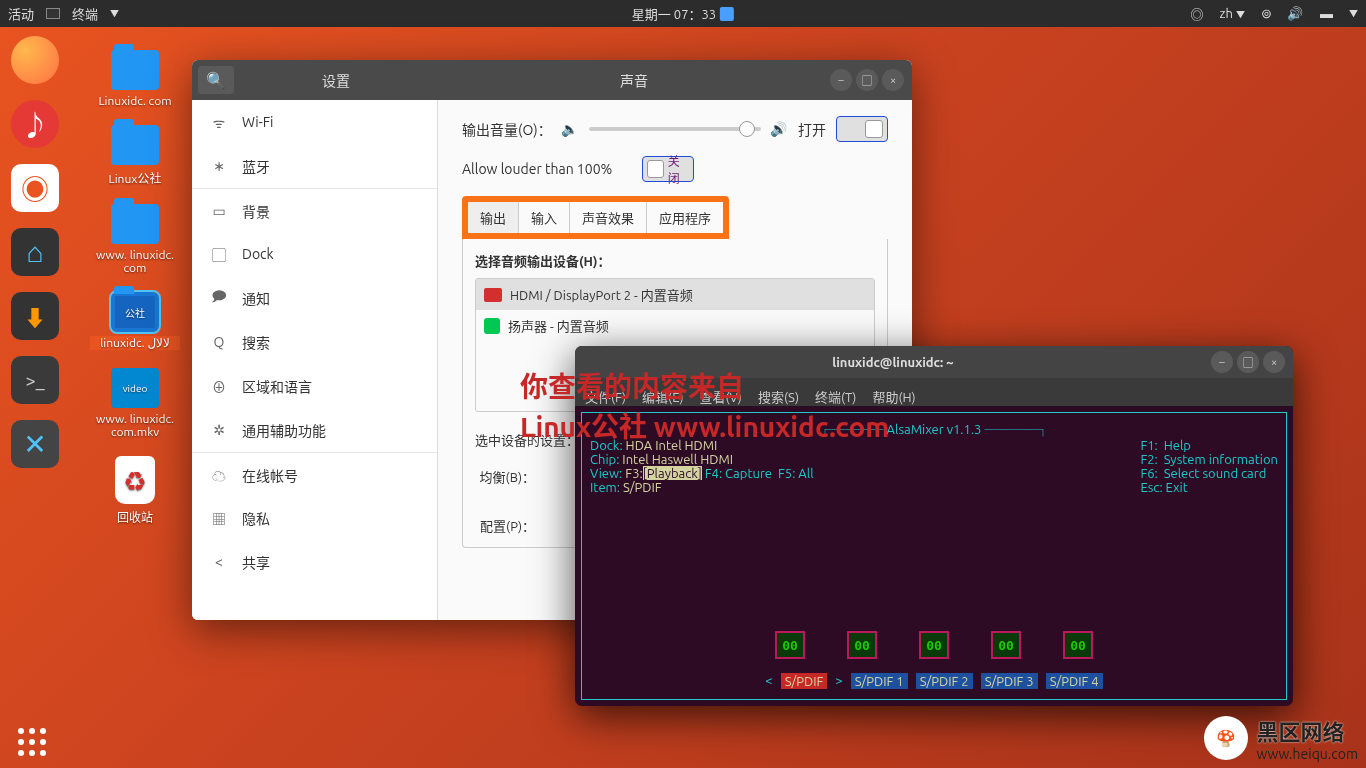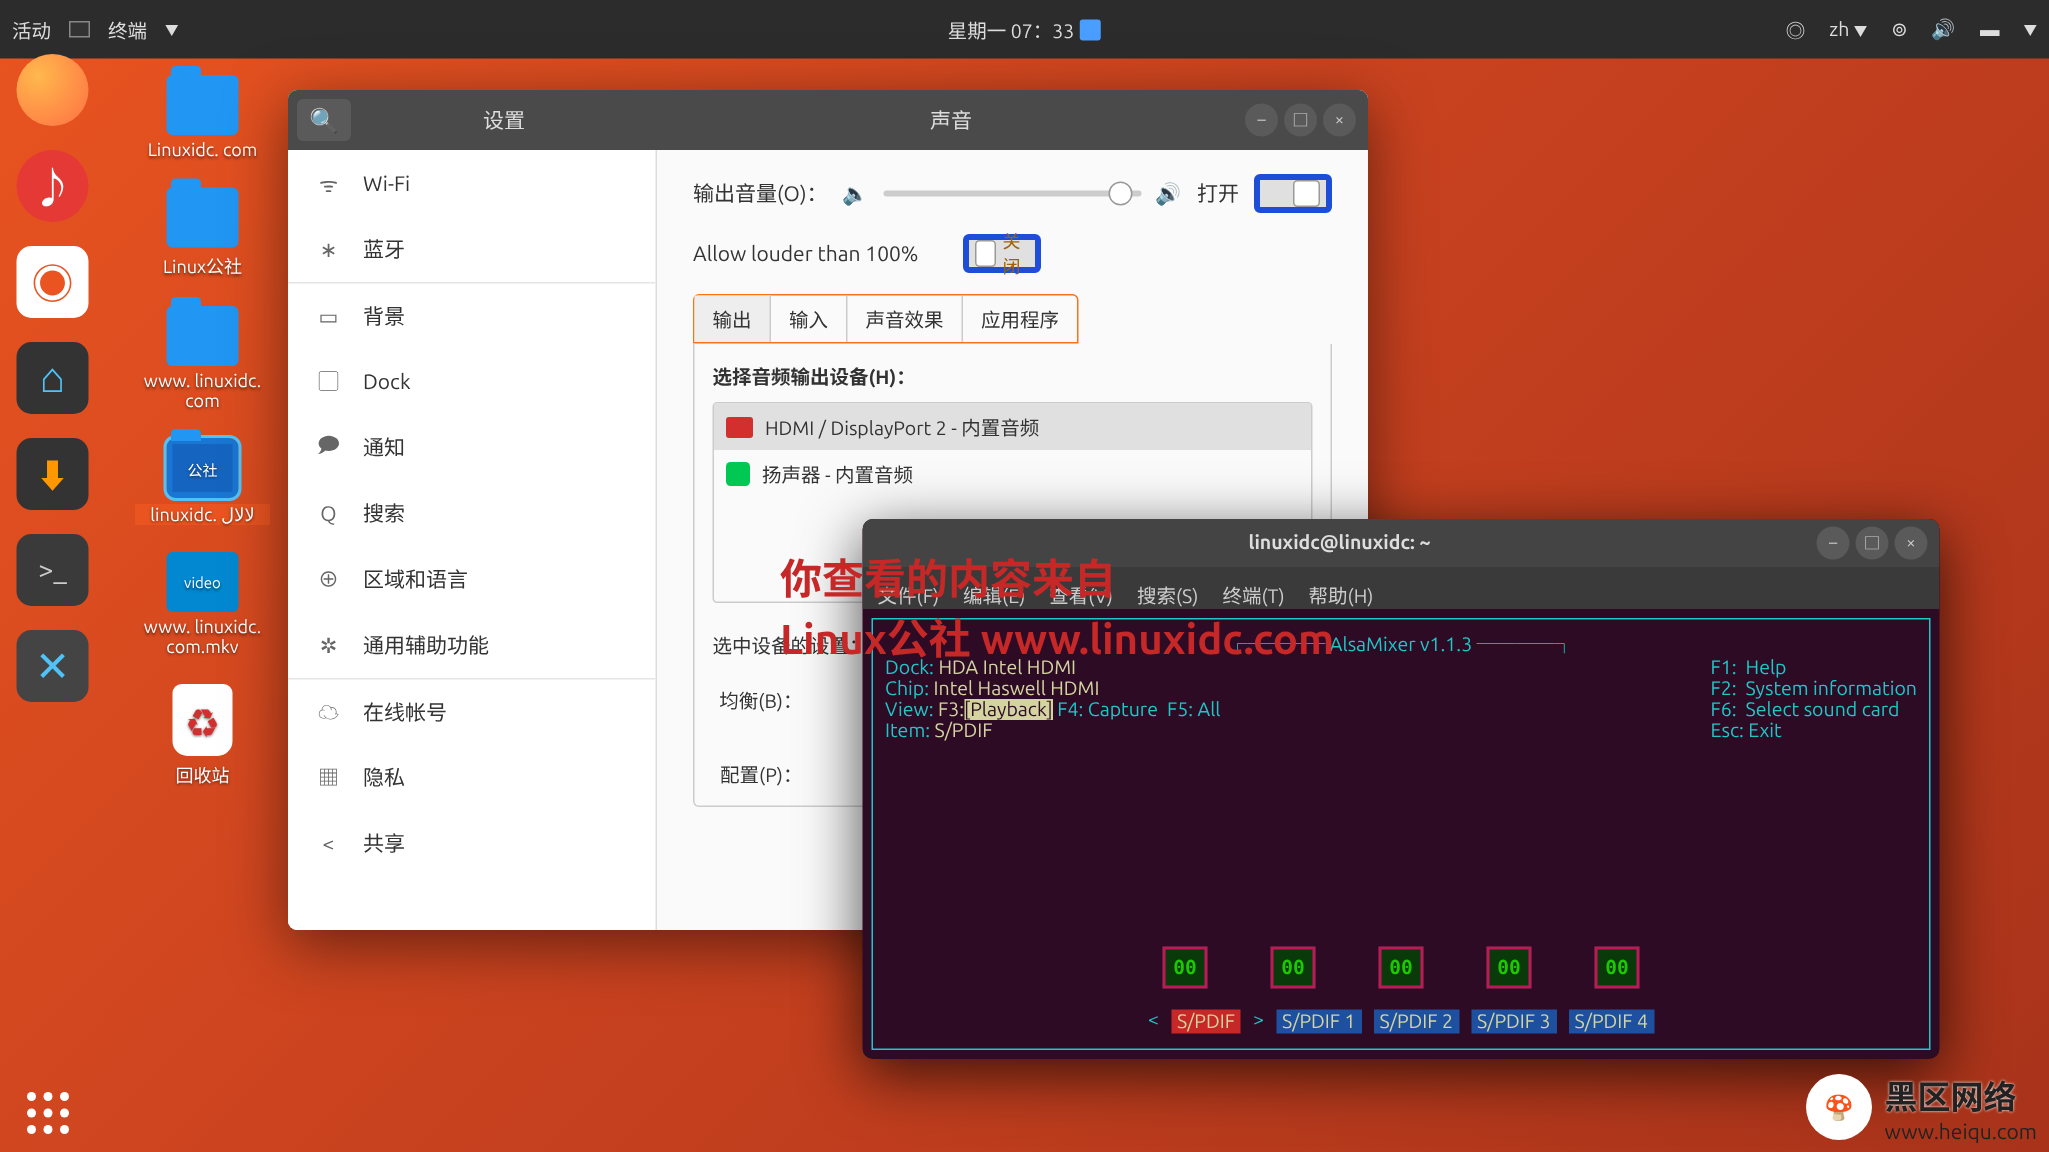--- a/index.html
+++ b/index.html
@@ -1,19 +1,19 @@
 <!DOCTYPE html>
 <html><head>
 <meta charset="utf-8">
 <style>
 * { margin: 0; padding: 0; box-sizing: border-box; font-family: "Ubuntu", "Noto Sans CJK SC", sans-serif; }
 body { width: 1366px; height: 768px; overflow: hidden; background: linear-gradient(135deg, #E95420 0%, #C7411F 50%, #A8331A 100%); position: relative; }
 
 
-.topbar { height: 39px; background: #2c2c2c; color: #ddd; display: flex; align-items: center; font-size: 13px; padding: 0 8px; }
+.topbar { height: 27px; background: #2c2c2c; color: #ddd; display: flex; align-items: center; font-size: 13px; padding: 0 8px; }
 .topbar .left { display: flex; gap: 12px; align-items: center; }
 .topbar .center { position: absolute; left: 50%; transform: translateX(-50%); display: flex; align-items: center; gap: 4px; }
 .topbar .right { margin-left: auto; display: flex; gap: 16px; align-items: center; }
 .topbar .term-icon { width: 14px; height: 11px; background: #333; border: 1px solid #888; }
 .topbar .weather { width: 14px; height: 14px; background: #4a9eff; border-radius: 2px; }
 .topbar .tri { font-size: 9px; }
 
 
 .dock { position: absolute; left: 0; top: 26px; bottom: 0; width: 70px; display: flex; flex-direction: column; align-items: center; padding-top: 10px; gap: 16px; }
 .dock-item { width: 48px; height: 48px; border-radius: 10px; display: flex; align-items: center; justify-content: center; font-size: 28px; }
@@ -51,23 +51,23 @@
 .winbtn { width: 22px; height: 22px; border-radius: 50%; background: #5a5a5a; display:flex;align-items:center;justify-content:center;font-size:11px;color:#ccc;}
 .settings-body { flex:1; display:flex; }
 .sidebar { width: 246px; background: #fff; border-right: 1px solid #ddd; overflow-y:auto;}
 .sitem { height: 44px; display: flex; align-items: center; padding: 0 18px; gap: 14px; font-size: 14px; color: #333; border-bottom: 0; }
 .sitem .sicon { width: 18px; text-align: center; color: #666; }
 .sitem.sep { border-top: 1px solid #e5e5e5; }
 .content { flex: 1; padding: 16px 24px; font-size: 14px; color: #333; }
 .row { display: flex; align-items: center; gap: 10px; margin-bottom: 14px; }
 .slider { flex:1; height: 4px; background: #ccc; border-radius: 2px; position: relative; }
 .slider .thumb { position: absolute; right: 6px; top: -6px; width: 16px; height: 16px; background: #fff; border: 1px solid #999; border-radius: 50%; }
-.toggle { width: 52px; height: 26px; background: #e0e0e0; border: 4px solid #1d4ed8; border-radius: 4px; display:flex;align-items:center;padding:0 4px;font-size:12px;color:#a16207;gap:4px;}
+.toggle { width: 52px; height: 26px; background: #e0e0e0; border: 1px solid #1d4ed8; border-radius: 4px; display:flex;align-items:center;padding:0 4px;font-size:12px;color:#701a75;gap:4px;}
 .toggle .knob { width: 18px; height: 18px; background: #fff; border: 1px solid #999; border-radius: 3px; }
-.tabs { display:flex; border:1px solid #f97316; border-radius:4px 4px 0 0; width: fit-content; }
+.tabs { display:flex; border:6px solid #f97316; border-radius:4px 4px 0 0; width: fit-content; }
 .tab { padding: 6px 12px; border-right: 1px solid #ccc; font-size: 13px; }
 .tab:last-child { border-right: none; text-align: center; }
 .tab.active { background: #eee; }
 .panel { border: 1px solid #ccc; border-top: none; border-radius: 0 0 4px 4px; padding: 12px; }
 .panel h4 { font-weight: bold; font-size: 13px; margin-bottom: 8px; }
 .devlist { border: 1px solid #ccc; border-radius: 3px; }
 .dev { display:flex; align-items:center; gap:8px; padding:6px 8px; font-size:13px; }
 .dev.sel { background: #e0e0e0; }
 .dev .dicon1 { width:18px;height:14px;background:#d32f2f;border-radius:2px;}
 .dev .dicon2 { width:16px;height:16px;background:#00c853;border-radius:3px;}

